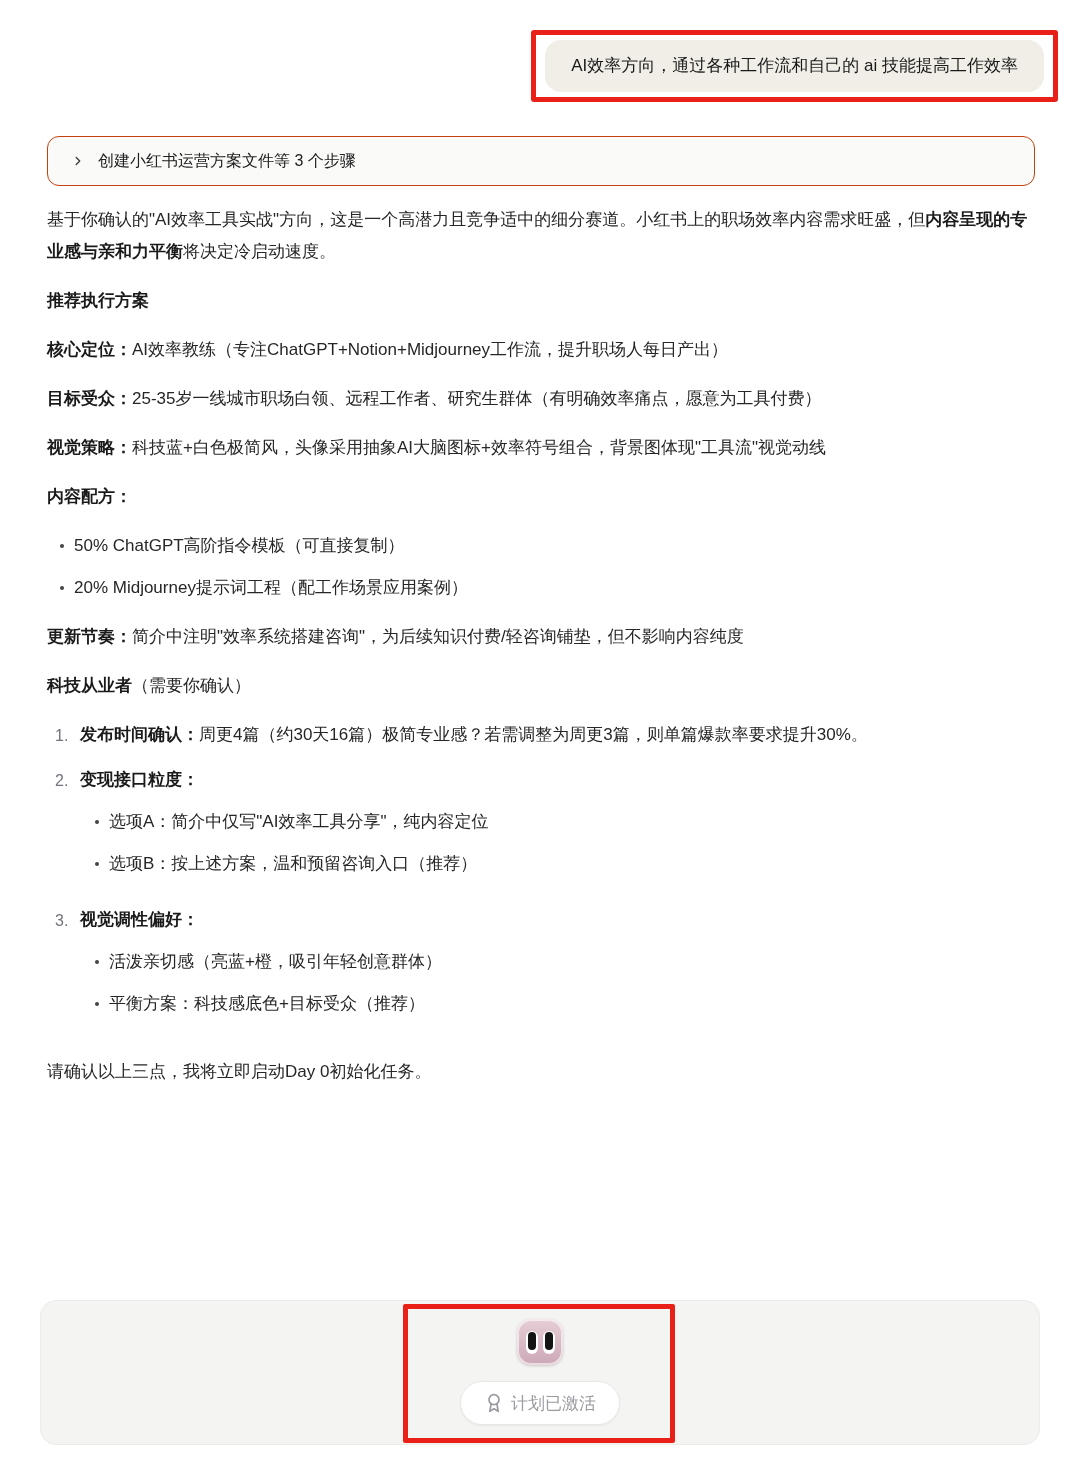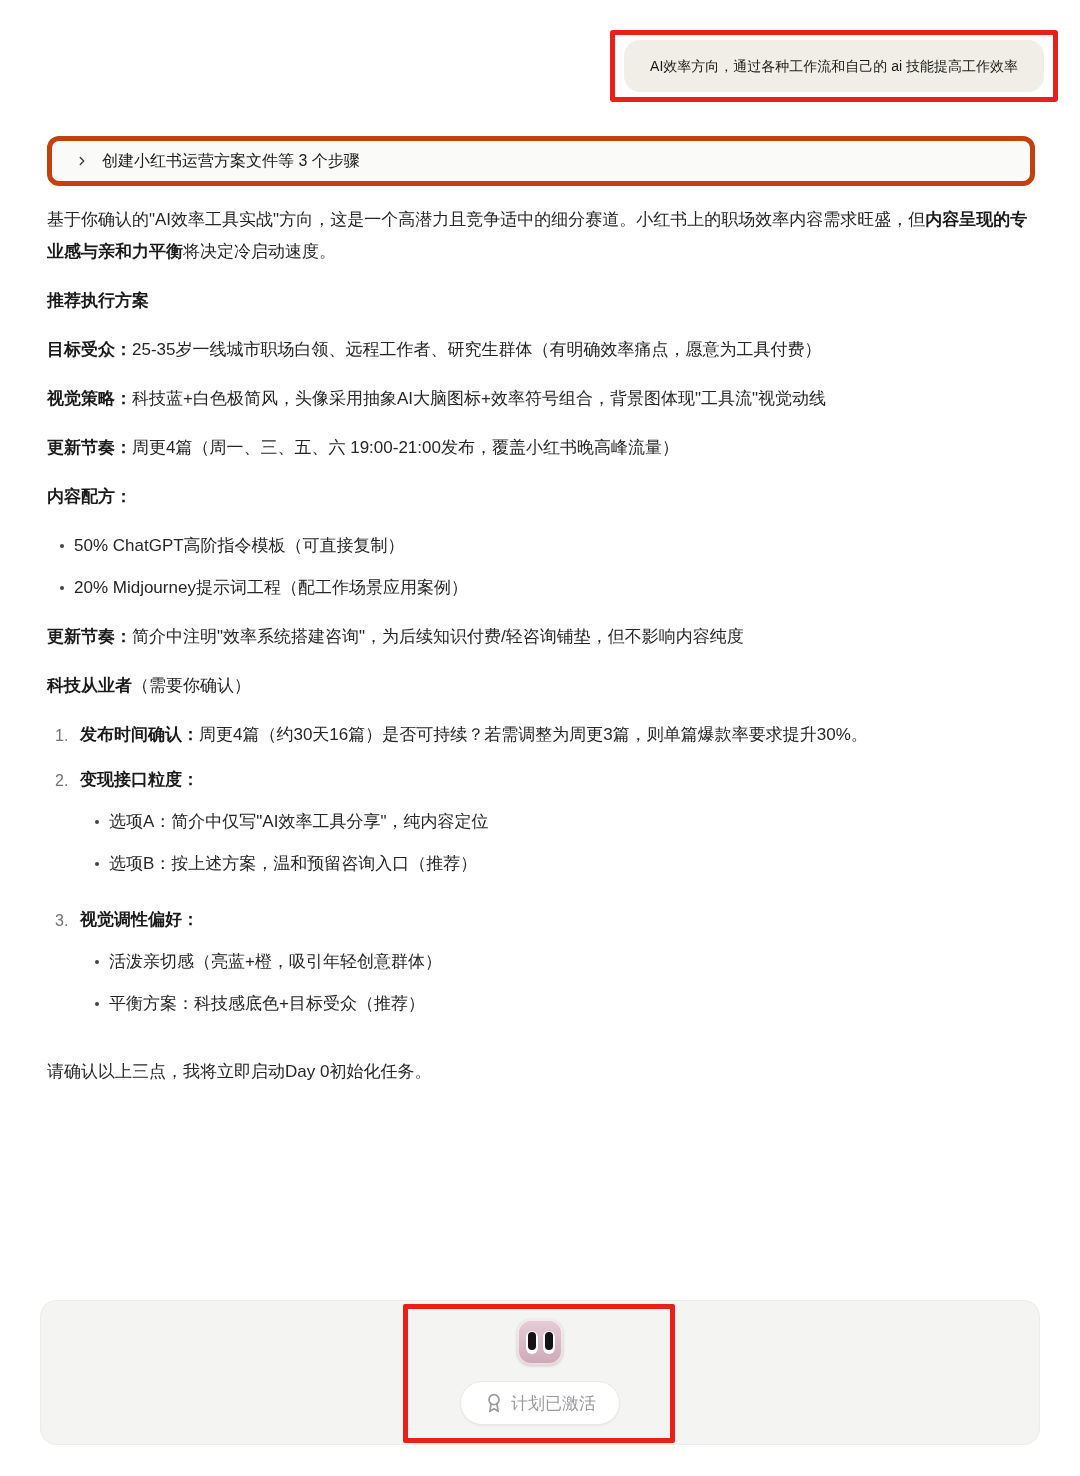--- a/index.html
+++ b/index.html
@@ -11,29 +11,29 @@
     overflow:hidden;
     font-family:"Liberation Sans", sans-serif;
     color:#262626;
   }
 
   
   .user-row { display:flex; justify-content:flex-end; padding:30px 22px 0 0; margin-bottom:34px; }
   .anno-top { border:5px solid #e82018; border-radius:3px; padding:5px 9px; }
   .user-bubble {
     background:#f0eee6; border-radius:16px;
-    padding:12px 26px; font-size:14px; line-height:28px;
+    padding:12px 26px; font-size:17px; line-height:28px;
     color:#1a1a1a; white-space:nowrap;
   }
 
   
   .steps-toggle {
     display:flex; align-items:center; gap:13px;
     height:50px; margin:0 45px 0 47px; padding:0 23px;
-    background:#fafaf9; border:5px solid #c2410c; border-radius:12px;
+    background:#fafaf9; border:1px solid #c2410c; border-radius:12px;
     font-size:16px; color:#202020; cursor:pointer;
   }
   .chev { width:14px; height:14px; color:#3d3d3d; flex:none; display:block; }
 
   
   .content { padding:0 45px 0 47px; font-size:17px; }
   .para { margin:17px 0; line-height:32px; }
   .para.first { margin-top:18px; }
   .b { font-weight:700; color:#1a1a1a; }
   .bullets { list-style:none; margin:16px 0; padding-left:10px; }
@@ -99,43 +99,43 @@
       </svg>
     <span>创建小红书运营方案文件等 3 个步骤</span>
   </div>
 
   <div class="content">
 
     <p class="para first"><span>基于你确认的"AI效率工具实战"方向，这是一个高潜力且竞争适中的细分赛道。小红书上的职场效率内容需求旺盛，但</span><span class="b">内容呈现的专业感与亲和力平衡</span><span>将决定冷启动速度。</span></p>
 
     <p class="para b">推荐执行方案</p>
 
+    <p class="para"><span class="b">核心定位：</span><span>AI效率教练（专注ChatGPT+Notion+Midjourney工作流，提升职场人每日产出）</span></p>
 
     <p class="para"><span class="b">目标受众：</span><span>25-35岁一线城市职场白领、远程工作者、研究生群体（有明确效率痛点，愿意为工具付费）</span></p>
 
     <p class="para"><span class="b">视觉策略：</span><span>科技蓝+白色极简风，头像采用抽象AI大脑图标+效率符号组合，背景图体现"工具流"视觉动线</span></p>
 
-    <p class="para"><span class="b">更新节奏：</span><span>周更4篇（周一、三、五、六 19:00-21:00发布，覆盖小红书晚高峰流量）</span></p>
 
     <p class="para b">内容配方：</p>
 
     <ul class="bullets">
       <li>50% ChatGPT高阶指令模板（可直接复制）</li>
       <li>20% Midjourney提示词工程（配工作场景应用案例）</li>
     </ul>
 
     <p class="para"><span class="b">更新节奏：</span><span>简介中注明"效率系统搭建咨询"，为后续知识付费/轻咨询铺垫，但不影响内容纯度</span></p>
 
     <p class="para"><span class="b">科技从业者</span><span>（需要你确认）</span></p>
 
     <div class="decisions">
 
       <div class="decision">
         <span class="dnum">1.</span>
-        <div class="dbody"><span class="b">发布时间确认：</span><span>周更4篇（约30天16篇）是否可持续？若需调整为周更3篇，则单篇爆款率要求提升30%。</span></div>
+        <div class="dbody"><span class="b">发布时间确认：</span><span>周更4篇（约30天16篇）极简专业感？若需调整为周更3篇，则单篇爆款率要求提升30%。</span></div>
       </div>
 
       <div class="decision">
         <span class="dnum">2.</span>
         <div class="dbody">
           <span class="b">变现接口粒度：</span>
           <ul class="bullets">
             <li>选项A：简介中仅写"AI效率工具分享"，纯内容定位</li>
             <li>选项B：按上述方案，温和预留咨询入口（推荐）</li>
           </ul>

